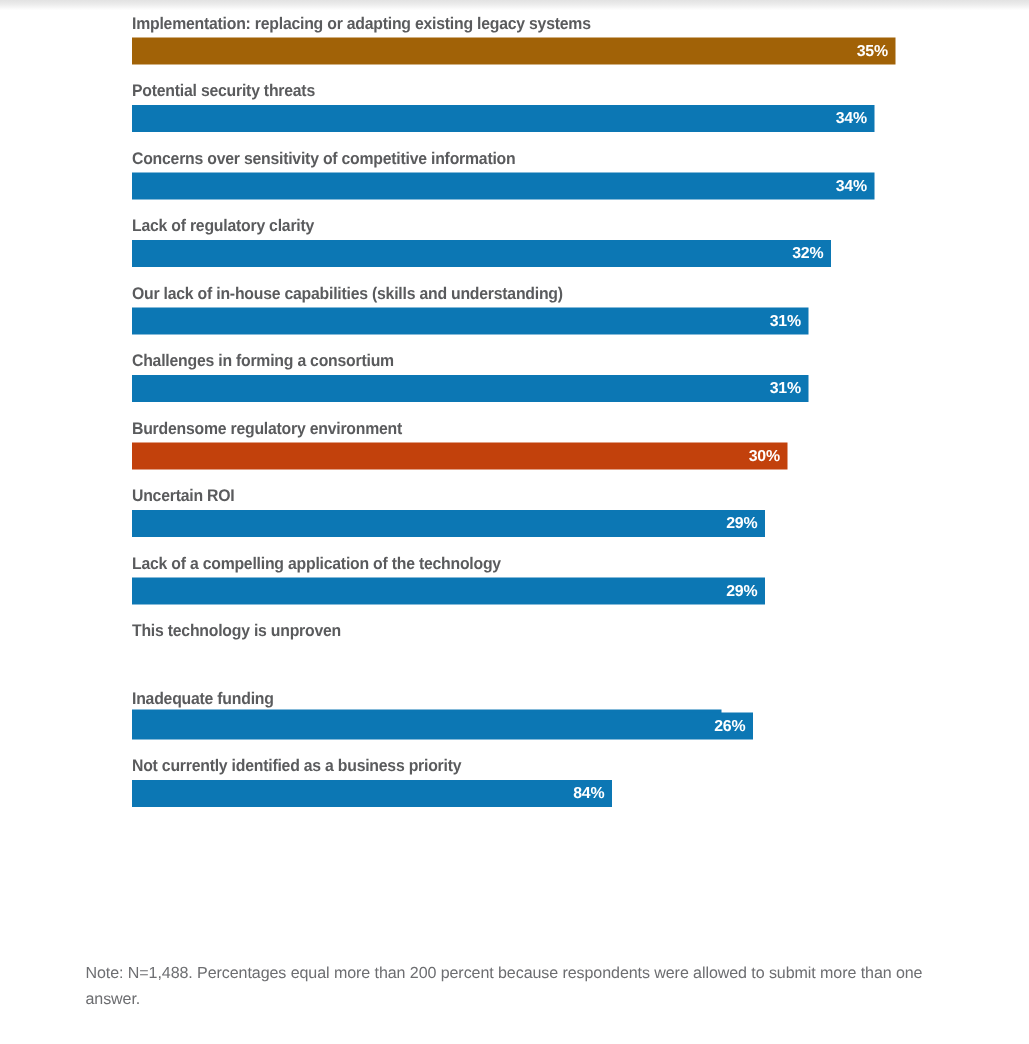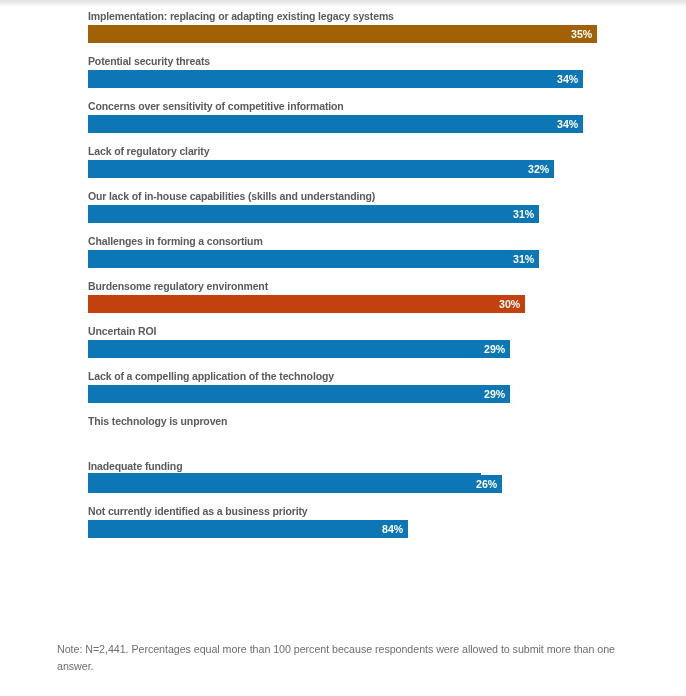--- a/index.html
+++ b/index.html
@@ -183,14 +183,14 @@
       <div class="bar-label">Not currently identified as a business priority</div>
       <div class="bar-track">
         <div class="bar-fill" style="width: 320px; background: rgb(12, 119, 180);">
           <span class="bar-value">84%</span>
         </div>
       </div>
     </div>
   </div>
 
 <div id="footnote">
-  <span class="fn-line">Note: N=2,441. Percentages equal more than 100 percent because respondents were allowed to submit more than one answer.</span>
+  <span class="fn-line">Note: N=1,488. Percentages equal more than 200 percent because respondents were allowed to submit more than one answer.</span>
 </div>
 
 </body></html>

